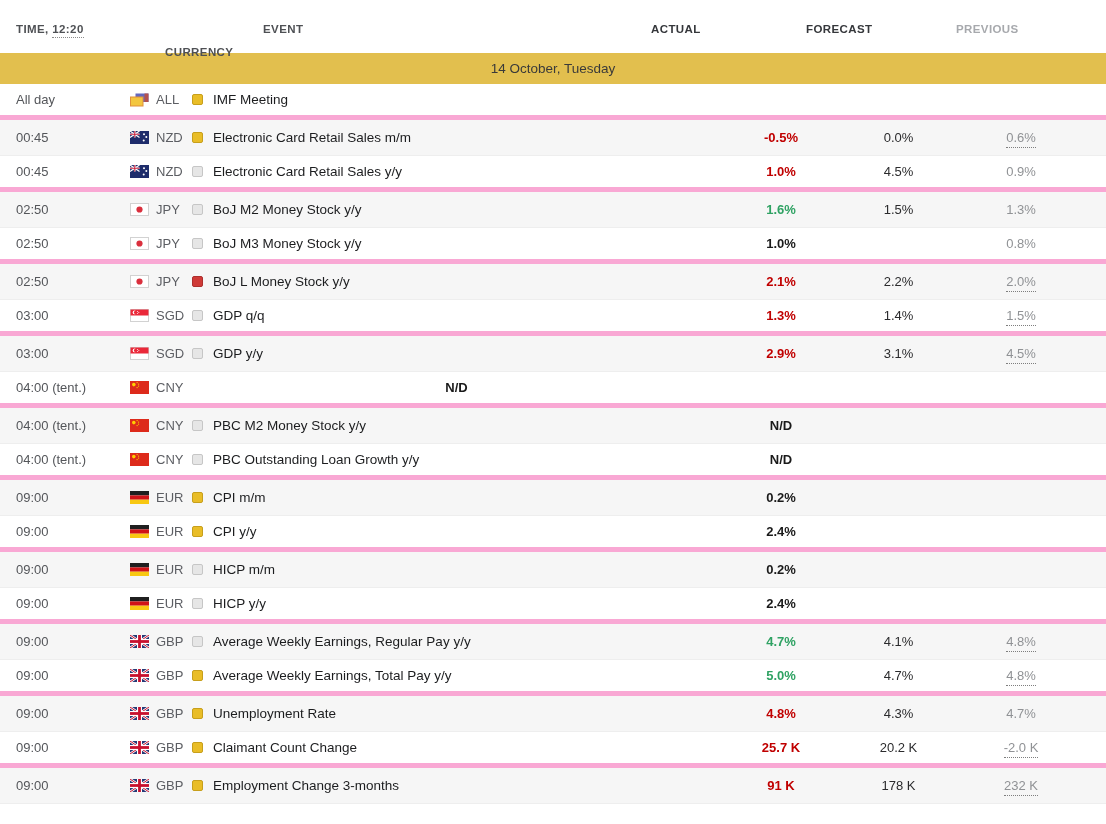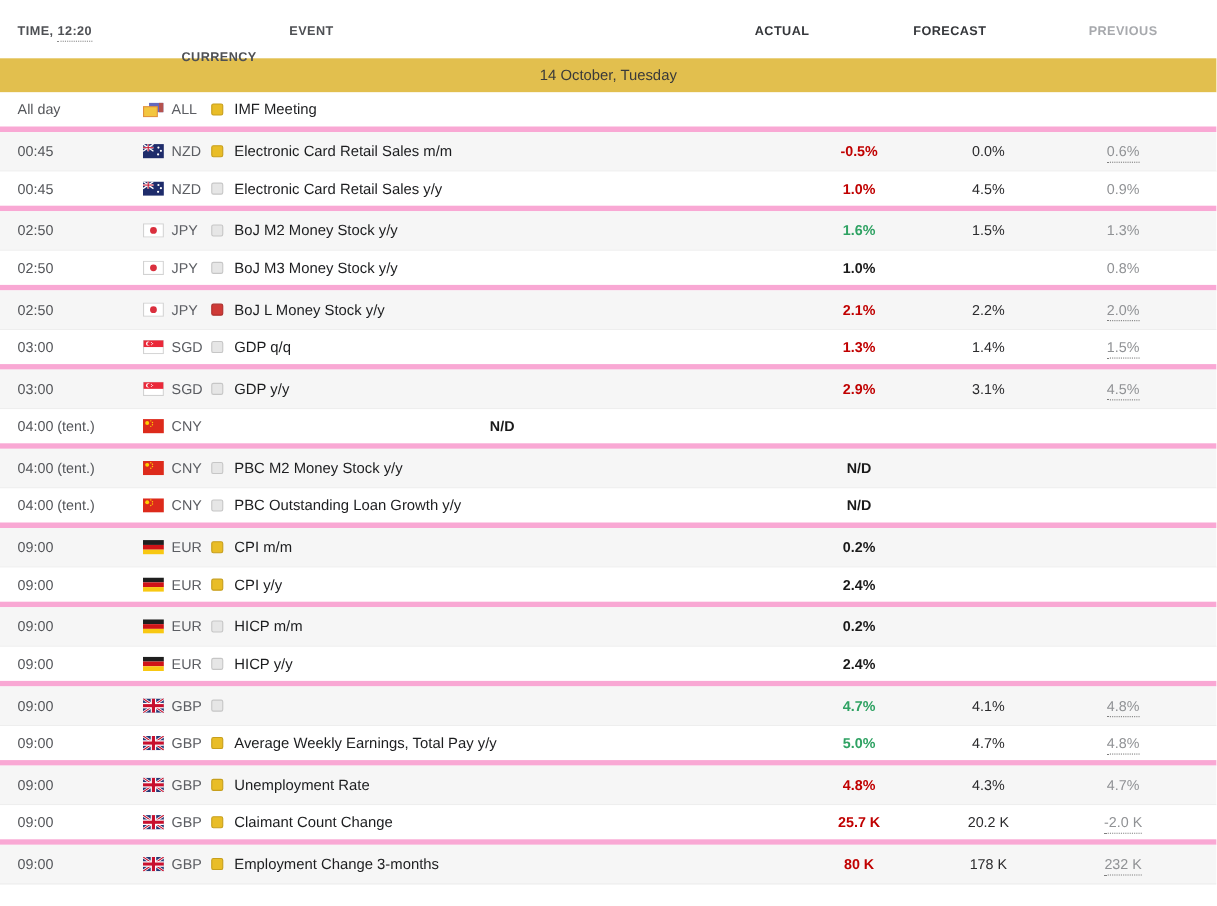--- a/index.html
+++ b/index.html
@@ -10,21 +10,21 @@
 
   .grid{display:grid;grid-template-columns:120px 72px 1fr 120px 115px 130px;
         padding-right:20px;align-items:center;box-sizing:border-box;}
 
   
   .header-row{height:53px;gap:35px;}
   .hcell{font-size:11.5px;letter-spacing:.4px;color:#4e5054;font-weight:700;}
   .hcell.time{padding-left:16px;}
   .hcell.currency{padding-left:10px;margin-top:46px;}
   .hcell.event{padding-left:1px;}
-  .hcell.num{text-align:center;color:#35373b;}
+  .hcell.num{color:#35373b;}
   .hcell.prev{color:#a7a9ad;}
   .time-now{border-bottom:1px dotted #8a8a8a;padding-bottom:2px;cursor:pointer;}
 
   
   .date-banner{height:31px;background:#e2bf4e;color:#3a3a3a;font-size:13.5px;
                display:flex;align-items:center;justify-content:center;}
 
   
   .row{height:36px;border-bottom:5px solid #f9a8d4;background:#fff;}
   .row.alt{background:#f6f6f6;border-bottom:1px solid #eee;}
@@ -397,20 +397,21 @@
               <rect x="7" width="5" height="13" fill="#fff"></rect>
               <rect y="4" width="19" height="5" fill="#fff"></rect>
               <rect x="8.1" width="2.8" height="13" fill="#c8102e"></rect>
               <rect y="5.1" width="19" height="2.8" fill="#c8102e"></rect>
             </svg>
           </span>
           <span>GBP</span>
         </div>
         <div class="cell event">
           <span class="impact" style="background: rgb(230, 230, 230); border: 1px solid rgb(198, 198, 198);"></span>
+          <span>Average Weekly Earnings, Regular Pay y/y</span>
         </div>
         <div class="cell num"><span class="val-actual c-green">4.7%</span></div>
         <div class="cell num"><span class="val-forecast">4.1%</span></div>
         <div class="cell num"><span class="val-prev dotted">4.8%</span></div>
       </div>
       <div class="grid row">
         <div class="cell time">09:00</div>
         <div class="cell currency">
           <span class="flag">
             <svg width="19" height="13" viewBox="0 0 19 13">
@@ -494,18 +495,18 @@
               <rect x="8.1" width="2.8" height="13" fill="#c8102e"></rect>
               <rect y="5.1" width="19" height="2.8" fill="#c8102e"></rect>
             </svg>
           </span>
           <span>GBP</span>
         </div>
         <div class="cell event">
           <span class="impact" style="background: rgb(233, 189, 39); border: 1px solid rgb(199, 159, 28);"></span>
           <span>Employment Change 3-months</span>
         </div>
-        <div class="cell num"><span class="val-actual c-red">80 K</span></div>
+        <div class="cell num"><span class="val-actual c-red">91 K</span></div>
         <div class="cell num"><span class="val-forecast">178 K</span></div>
         <div class="cell num"><span class="val-prev dotted">232 K</span></div>
       </div>
     </div>
 </div>
 
 </body></html>

